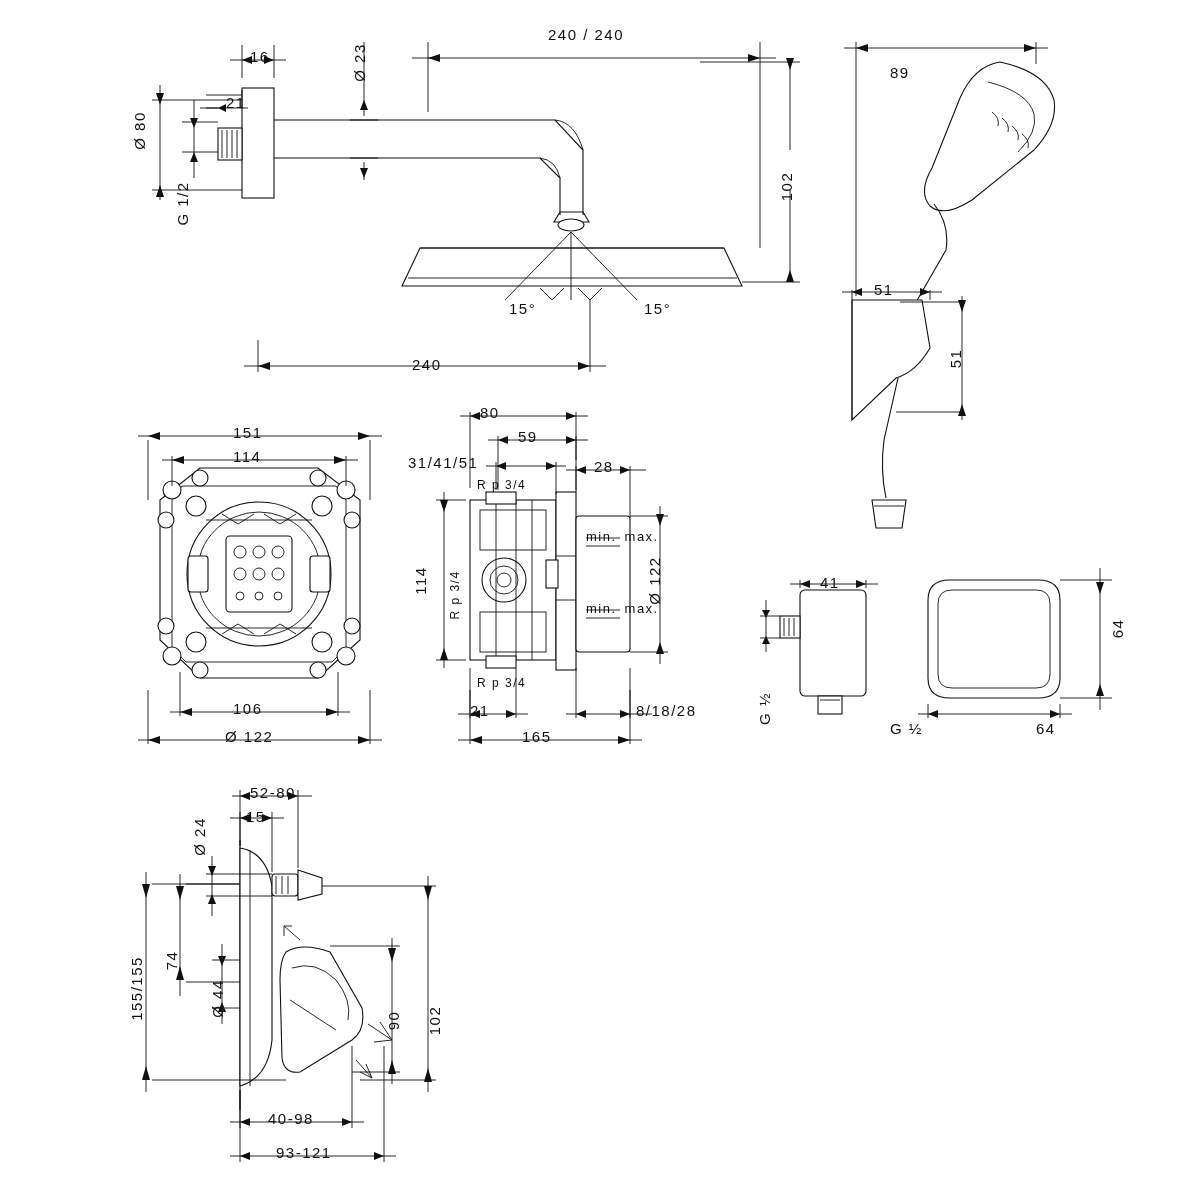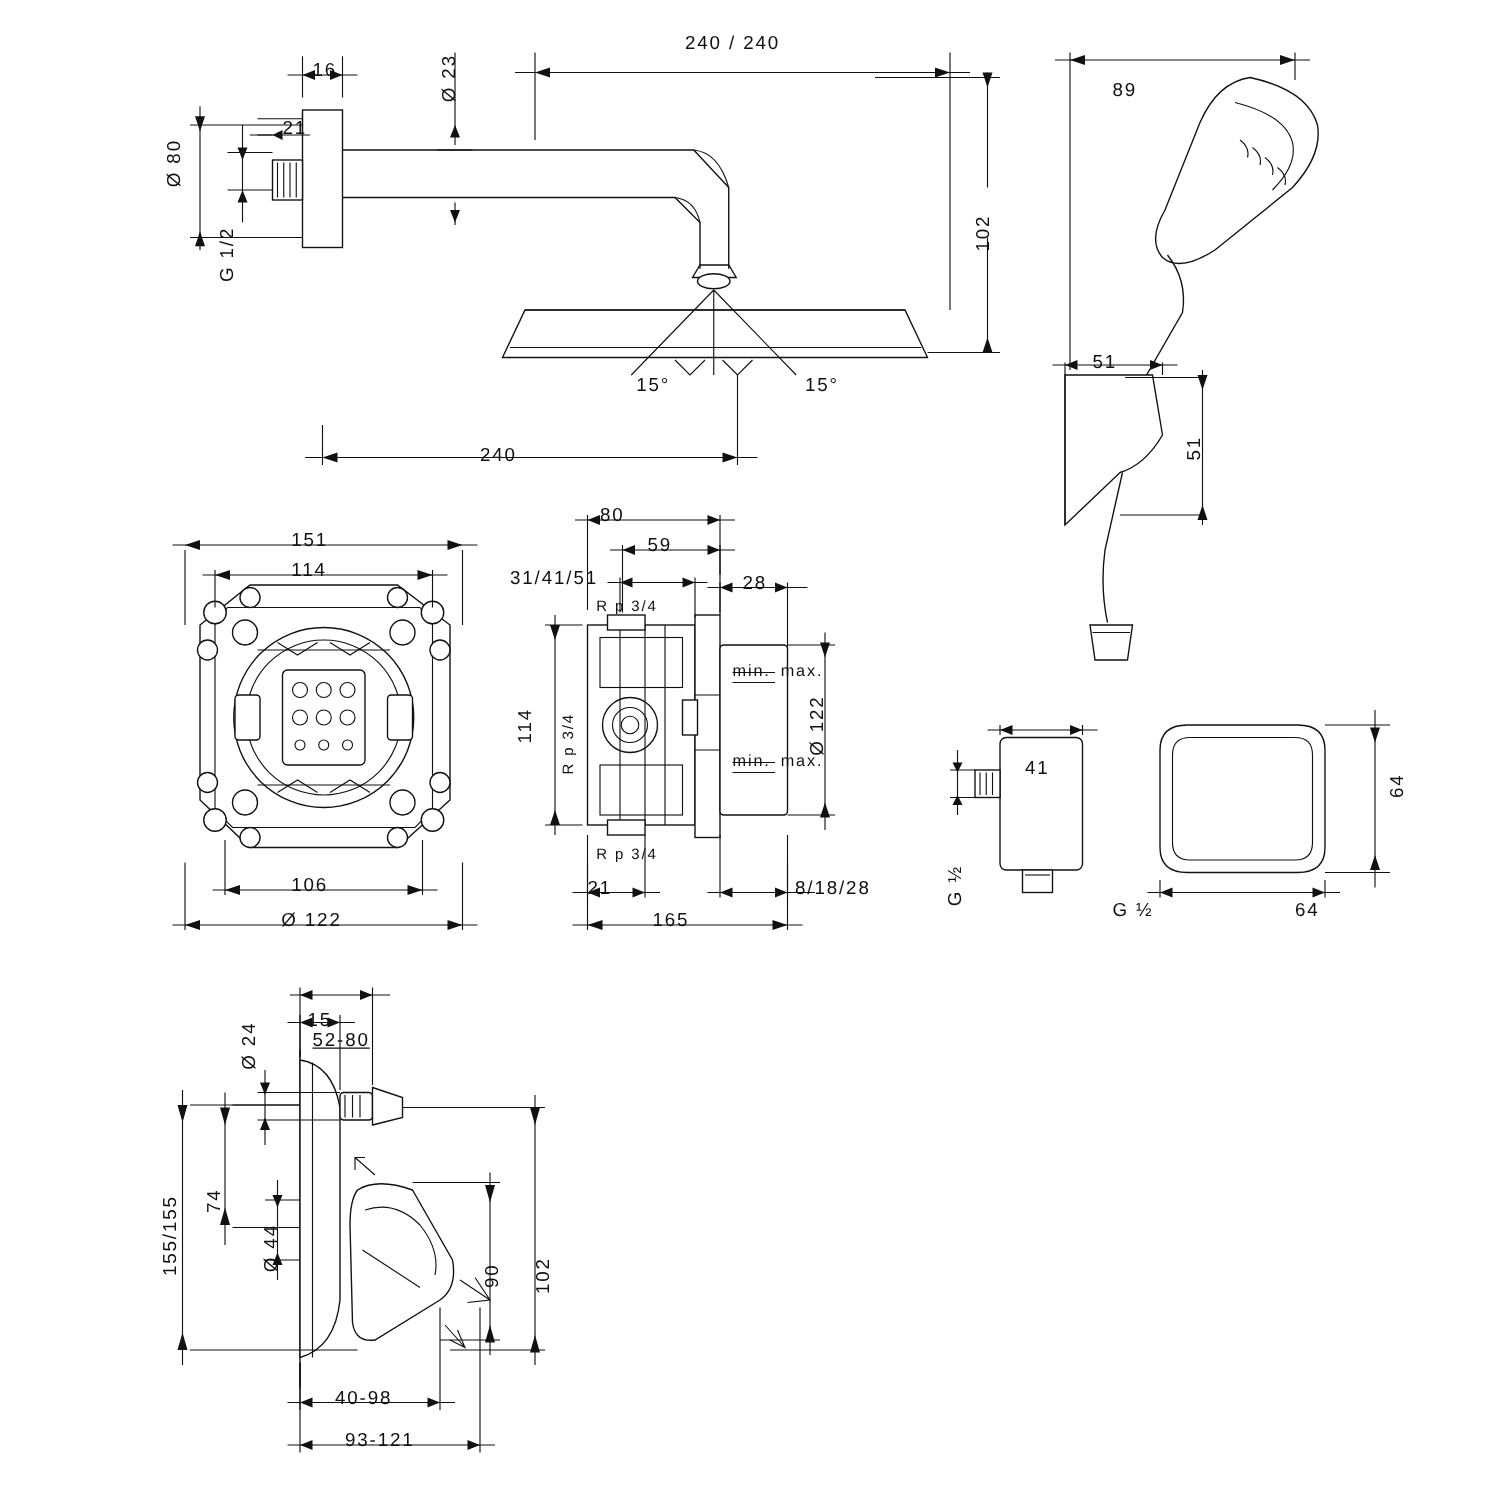--- a/index.html
+++ b/index.html
@@ -350,21 +350,21 @@
 
 <div class="dim" style="left:250px;top:48px;">16</div>
 <div class="dim" style="left:226px;top:94px;">21</div>
 <div class="dim vert" style="left:120px;top:122px;transform:rotate(-90deg);">Ø 80</div>
 <div class="dim vert" style="left:160px;top:195px;transform:rotate(-90deg);">G 1/2</div>
 <div class="dim vert" style="left:340px;top:54px;transform:rotate(-90deg);">Ø 23</div>
 <div class="dim" style="left:548px;top:26px;">240 / 240</div>
 <div class="dim vert" style="left:772px;top:178px;transform:rotate(-90deg);">102</div>
 <div class="dim" style="left:509px;top:300px;">15°</div>
 <div class="dim" style="left:644px;top:300px;">15°</div>
-<div class="dim" style="left:384px;top:356px;">240</div>
+<div class="dim" style="left:412px;top:356px;">240</div>
 
 <div class="dim" style="left:890px;top:36px;margin-top:28px;">89</div>
 <div class="dim" style="left:874px;top:281px;">51</div>
 <div class="dim vert" style="left:946px;top:350px;transform:rotate(-90deg);">51</div>
 
 <div class="dim" style="left:233px;top:424px;">151</div>
 <div class="dim" style="left:233px;top:448px;">114</div>
 <div class="dim" style="left:233px;top:700px;">106</div>
 <div class="dim" style="left:225px;top:728px;">Ø 122</div>
 
@@ -376,28 +376,28 @@
 <div class="dim vert" style="left:630px;top:572px;transform:rotate(-90deg);">Ø 122</div>
 <div class="dim" style="left:470px;top:702px;">21</div>
 <div class="dim" style="left:636px;top:702px;">8/18/28</div>
 <div class="dim" style="left:522px;top:728px;">165</div>
 <div class="dim" style="left:477px;top:478px;font-size:12px;">R p 3/4</div>
 <div class="dim vert" style="left:430px;top:588px;transform:rotate(-90deg);font-size:12px;">R p 3/4</div>
 <div class="dim" style="left:477px;top:676px;font-size:12px;">R p 3/4</div>
 <div class="dim tiny" style="left:586px;top:529px;">min. max.</div>
 <div class="dim tiny" style="left:586px;top:601px;">min. max.</div>
 
-<div class="dim" style="left:820px;top:606px;">41</div>
+<div class="dim" style="left:820px;top:574px;">41</div>
 <div class="dim vert" style="left:748px;top:700px;transform:rotate(-90deg);">G ½</div>
 
 <div class="dim vert" style="left:1108px;top:620px;transform:rotate(-90deg);">64</div>
 <div class="dim" style="left:1036px;top:720px;">64</div>
 <div class="dim" style="left:890px;top:720px;">G ½</div>
 
-<div class="dim" style="left:250px;top:824px;text-decoration:underline;">52-80</div>
+<div class="dim" style="left:250px;top:784px;">52-80</div>
 <div class="dim" style="left:246px;top:808px;">15</div>
 <div class="dim vert" style="left:180px;top:828px;transform:rotate(-90deg);">Ø 24</div>
 <div class="dim vert" style="left:104px;top:980px;transform:rotate(-90deg);">155/155</div>
 <div class="dim vert" style="left:162px;top:952px;transform:rotate(-90deg);">74</div>
 <div class="dim vert" style="left:198px;top:990px;transform:rotate(-90deg);">Ø 44</div>
 <div class="dim vert" style="left:384px;top:1012px;transform:rotate(-90deg);">90</div>
 <div class="dim vert" style="left:420px;top:1012px;transform:rotate(-90deg);">102</div>
 <div class="dim" style="left:268px;top:1110px;">40-98</div>
 <div class="dim" style="left:276px;top:1144px;">93-121</div>
 

